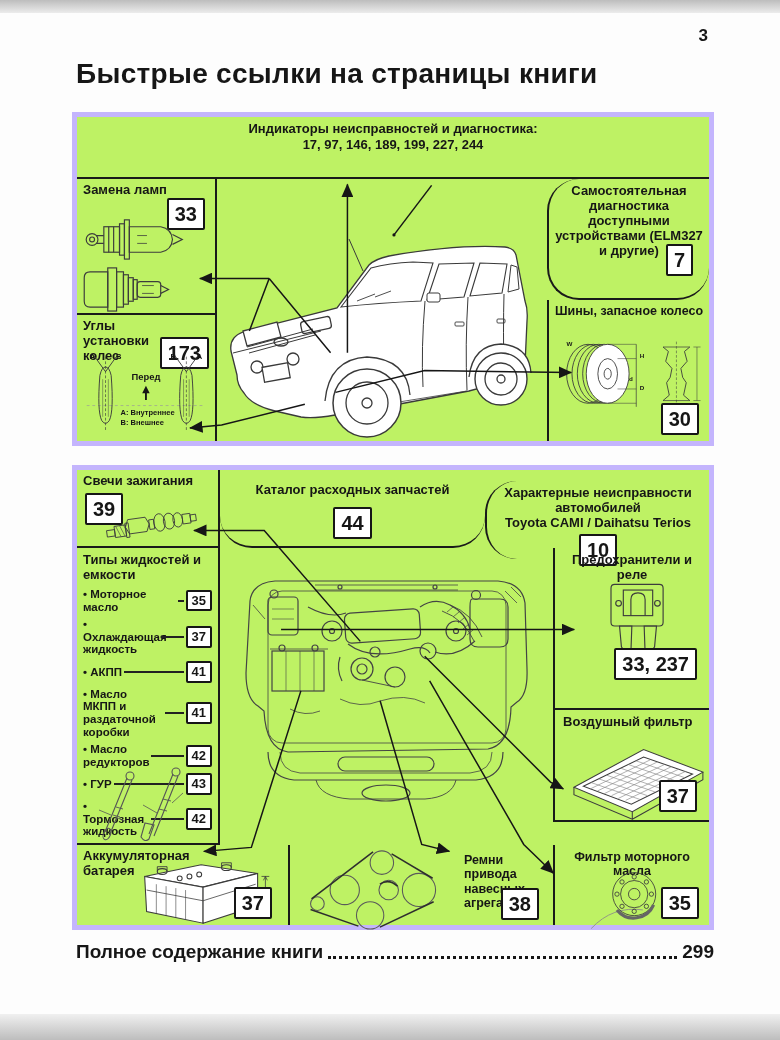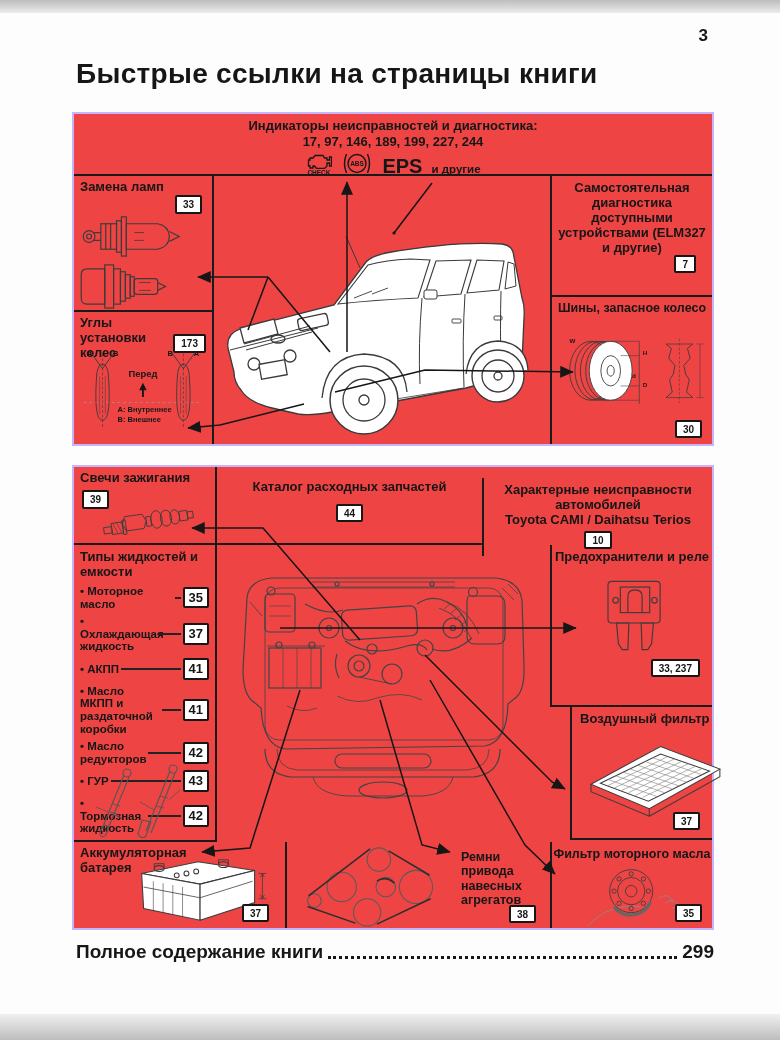--- a/index.html
+++ b/index.html
@@ -2,29 +2,29 @@
 <html><head>
 <meta charset="utf-8">
 <style>
   html,body{margin:0;padding:0;background:#9e9e9e;}
   .stage{position:relative;width:780px;height:1040px;background:#fdfdfd;overflow:hidden;
          font-family:"Liberation Sans",sans-serif;color:#161616;font-weight:bold;}
   .edge-top{position:absolute;top:0;left:0;right:0;height:13px;background:linear-gradient(#bdbdbd,#ececec);}
   .edge-bottom{position:absolute;bottom:0;left:0;right:0;height:26px;background:linear-gradient(#f0f0f0,#bdbdbd);}
   .pagenum{position:absolute;top:26px;right:72px;font-size:17px;}
   .title{position:absolute;top:58px;left:76px;font-size:28px;letter-spacing:.3px;margin:0;}
-  .block{position:absolute;border:2px solid #c4b5fd;box-sizing:border-box;background:#ef4444;}
+  .block{position:absolute;border:5px solid #c4b5fd;box-sizing:border-box;background:#bef264;}
   #block1{left:72px;top:112px;width:642px;height:334px;}
   #block2{left:72px;top:465px;width:642px;height:465px;}
   .cell{position:absolute;box-sizing:border-box;}
   .cell-title{font-size:13px;line-height:1.15;}
   .badge{display:inline-block;border:2px solid #161616;border-radius:2px;background:#fff;
-         padding:1px 6px 0;font-size:10px;line-height:1.35;text-align:center;}
+         padding:1px 6px 0;font-size:20px;line-height:1.35;text-align:center;}
   .badge.sm{font-size:13px;padding:0 4px;}
-  .center{text-align:center;}
+  .center{text-align:center;border-radius:32px;}
   svg{display:block;}
   .overlay{position:absolute;inset:0;pointer-events:none;}
   
   .f-row{display:flex;align-items:center;margin:5px 0;}
   .f-label{font-size:11.5px;line-height:1.1;flex:0 1 auto;}
   .f-label::before{content:"• ";}
   .f-line{flex:1;border-top:2px solid #222;margin:0 2px;min-width:6px;}
   .toc{position:absolute;left:76px;right:66px;top:941px;display:flex;align-items:flex-end;font-size:19px;}
   .toc-leader{flex:1;border-bottom:3px dotted #161616;margin:0 5px 4px;}
   .icons-row{display:flex;justify-content:center;align-items:flex-end;gap:9px;margin-top:2px;}
@@ -40,38 +40,20 @@
   <div class="edge-top"></div>
   <div class="edge-bottom"></div>
   <div class="pagenum">3</div>
   <h1 class="title">Быстрые ссылки на страницы книги</h1>
 
   <div class="block" id="block1">
 
     <div class="cell" style="left:0;top:0;right:0;height:62px;border-bottom:2px solid #1a1a1a;text-align:center;padding-top:4px;">
       <div style="font-size:13px;">Индикаторы неисправностей и диагностика:</div>
       <div style="font-size:13px;margin-top:1px;">17, 97, 146, 189, 199, 227, 244</div>
-      <div class="icons-row">
-        <span class="icon-col">
-          <svg width="27" height="15" viewBox="0 0 27 15">
-            <path d="M5,4 h3 l2,-2.5 h8 l1.5,2.5 h2.5 v2 h2.5 v-3 h2 v9 h-2 v-3 h-2.5 v3 l-2.5,2.5 h-8 l-2,-2.5 h-1.5 v2 h-3 v-2 h-1.5 v-6 h1.5 z" fill="none" stroke="#161616" stroke-width="1.3"></path>
-          </svg>
-          <span class="icon-cap">CHECK</span>
-        </span>
-        <span>
-          <svg width="32" height="25" viewBox="0 0 32 25">
-            <circle cx="16" cy="12.5" r="9" fill="none" stroke="#161616" stroke-width="1.4"></circle>
-            <path d="M5.5,3 Q1.5,12.5 5.5,22" fill="none" stroke="#161616" stroke-width="1.4"></path>
-            <path d="M26.5,3 Q30.5,12.5 26.5,22" fill="none" stroke="#161616" stroke-width="1.4"></path>
-            <text x="16" y="15" text-anchor="middle" font-size="6.5" font-weight="bold" fill="#161616">ABS</text>
-          </svg>
-        </span>
-        <span class="eps">EPS</span>
-        <span class="others">и другие</span>
-      </div>
     </div>
 
     <div class="cell" style="left:0;top:62px;width:140px;height:136px;border-right:2px solid #1a1a1a;border-bottom:2px solid #1a1a1a;">
       <div class="cell-title" style="position:absolute;left:6px;top:4px;">Замена ламп</div>
       <span class="badge" style="position:absolute;right:10px;top:19px;">33</span>
       <svg style="position:absolute;left:2px;top:34px;" width="134" height="100" viewBox="0 0 134 102" fill="none" stroke="#3c3c3c" stroke-width="1.2">
         <circle cx="12" cy="27" r="6"></circle>
           <circle cx="12" cy="27" r="2.5"></circle>
         <path d="M16,23 H24 M16,31 H24"></path>
         <rect x="24" y="14" width="16" height="26"></rect>
@@ -293,21 +275,21 @@
         <rect x="32" y="18" width="31" height="27"></rect>
         <path d="M40,45 V28 Q40,21 47.5,21 Q55,21 55,28 V45"></path>
         <circle cx="27" cy="32" r="3"></circle>
           <circle cx="68" cy="32" r="3"></circle>
         <path d="M28,56 L30,78 L34,84 H40 L41,56 Z"></path>
         <path d="M54,56 L55,84 H61 L65,78 L67,56 Z"></path>
       </svg>
       <span class="badge" style="position:absolute;right:12px;bottom:28px;">33, 237</span>
     </div>
 
-    <div class="cell" style="left:476px;top:240px;right:0;height:133px;border-left:2px solid #1a1a1a;border-bottom:2px solid #1a1a1a;margin-left:20px;">
+    <div class="cell" style="left:476px;top:240px;right:0;height:112px;border-left:2px solid #1a1a1a;border-bottom:2px solid #1a1a1a;">
       <div class="cell-title" style="position:absolute;left:8px;top:5px;">Воздушный фильтр</div>
       <svg style="position:absolute;left:2px;top:22px;" width="160" height="100" viewBox="0 0 170 105" fill="none" stroke="#3c3c3c" stroke-width="1.1">
         <path d="M18,58 L92,18 L155,42 L80,84 Z" fill="#fff"></path>
         <path d="M28,57 L92,26 L144,44 L79,76 Z"></path>
         <g stroke="#8a8a8a" stroke-width=".7">
           <path d="M84,30 L136,48 M76,34 L128,52 M68,38 L120,56 M60,42 L112,60 M52,45 L104,63 M44,49 L96,67 M36,53 L88,71"></path>
           <path d="M99,29 L35,60 M107,31 L43,62 M114,34 L50,65 M122,36 L58,67 M129,39 L65,70 M137,41 L73,72"></path>
         </g>
         <path d="M18,58 L18,66 L80,92 L80,84 M80,92 L155,50 L155,42"></path>
       </svg>

